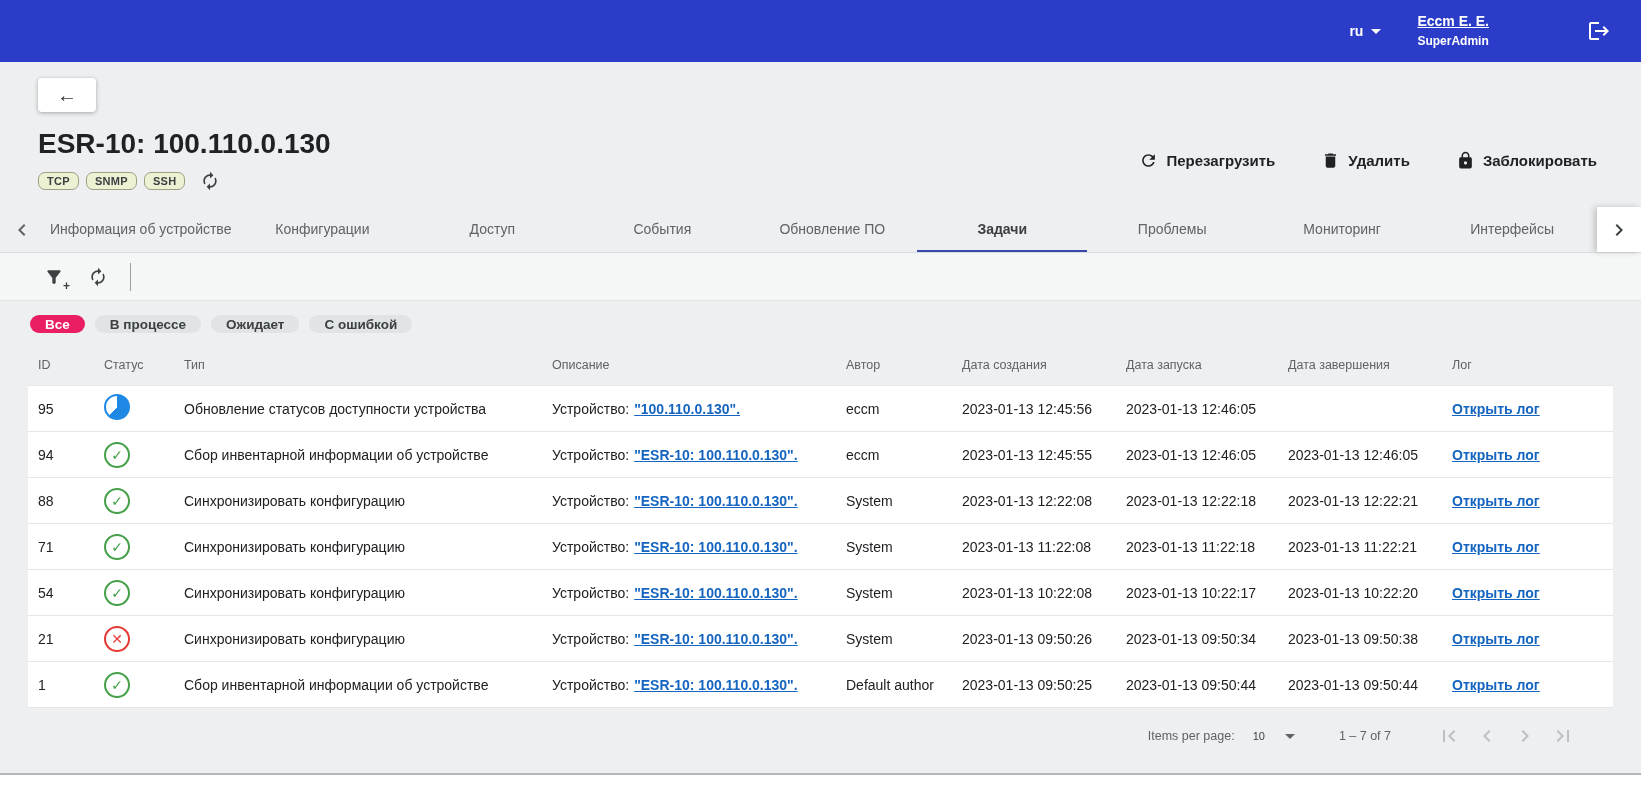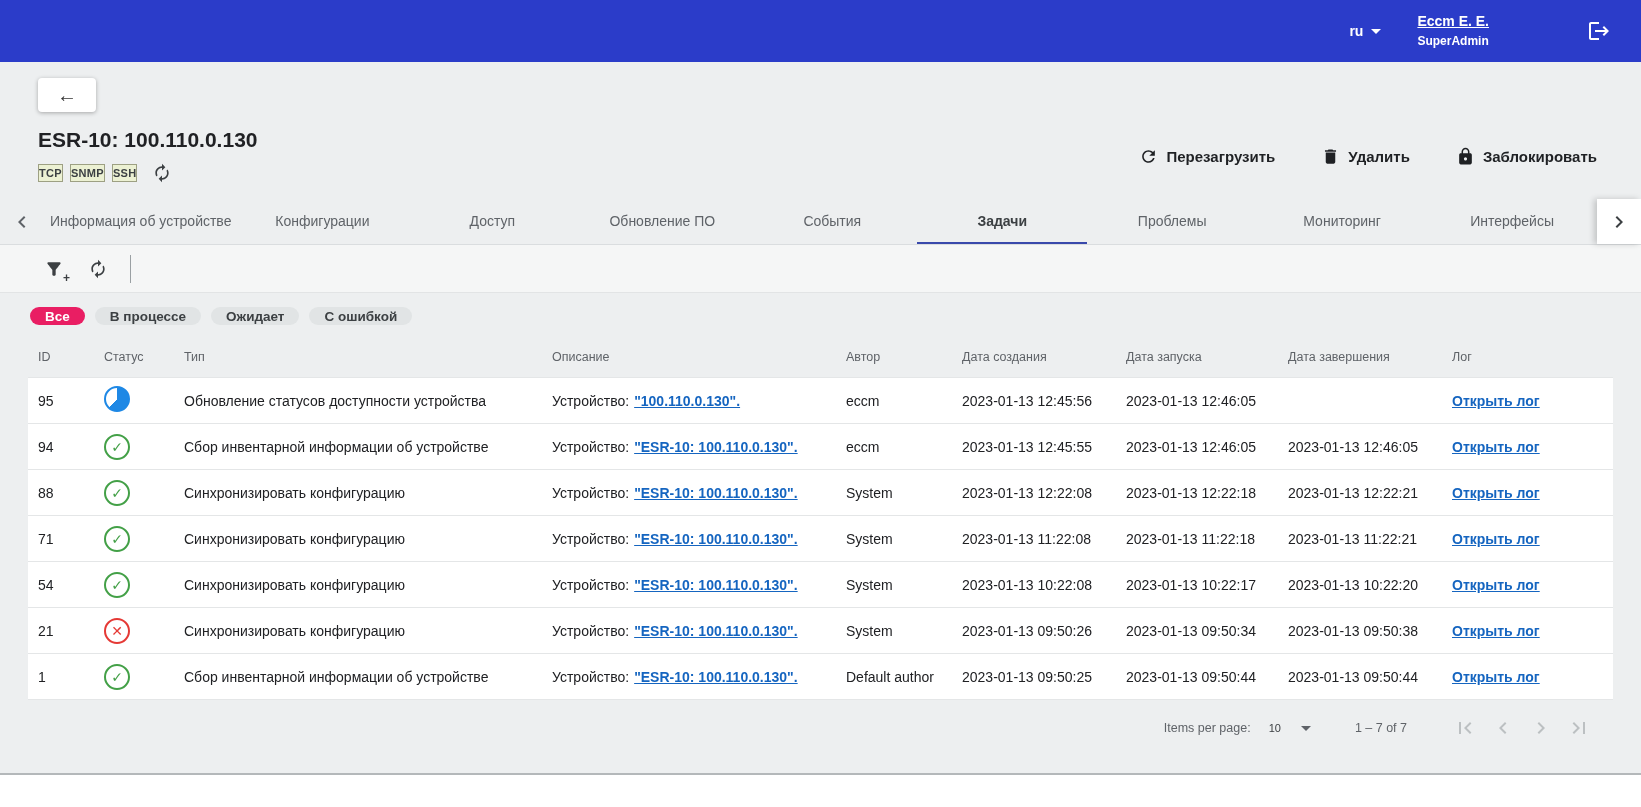--- a/index.html
+++ b/index.html
@@ -17,23 +17,23 @@
   .appbar .icon-btn{color:#fff}
 
   .icon-btn{background:none;border:none;cursor:pointer;display:inline-flex;align-items:center;justify-content:center;color:#3c4043;padding:2px;font-family:inherit}
   svg{display:block}
 
   
   .main{flex:1;background:var(--page_bg,#edeff0);padding-top:16px}
   .back-btn{margin-left:38px;width:58px;height:34px;background:#fff;border:none;border-radius:4px;box-shadow:0 1px 4px rgba(0,0,0,.3);font-size:20px;color:#333;cursor:pointer;font-family:inherit}
 
   .title-row{display:flex;align-items:center;justify-content:space-between;padding:0 44px 0 38px;margin-top:16px}
-  .page-title{font-size:21px;font-weight:700;color:#202124}
+  .page-title{font-size:28px;font-weight:700;color:#202124}
   .tags{display:flex;align-items:center;gap:7px;margin-top:9px}
-  .tag{font-size:11px;font-weight:600;color:#3c4043;background:#ecf1d3;border:1px solid #9da083;border-radius:0;padding:2px 0;letter-spacing:.3px}
+  .tag{font-size:11px;font-weight:600;color:#3c4043;background:#ecf1d3;border:1px solid #9da083;border-radius:7px;padding:2px 8px;letter-spacing:.3px}
   .tags .icon-btn{margin-left:6px}
 
   .actions{display:flex;align-items:center;gap:46px}
   .action-btn{display:flex;align-items:center;gap:8px;background:none;border:none;cursor:pointer;font-size:15px;font-weight:700;color:#1f2124;font-family:inherit}
 
   
   .tabbar{display:flex;align-items:stretch;height:46px;margin-top:14px;border-bottom:1px solid #dadddf}
   .tab-scroll{width:44px;flex:none;background:none;border:none;display:flex;align-items:center;justify-content:center;color:#5f6368;cursor:pointer}
   .tab-scroll.right{background:#fff;box-shadow:-3px 0 6px rgba(0,0,0,.18);color:#3c4043}
   .tabs{flex:1;display:flex}
@@ -61,21 +61,21 @@
   .desc-prefix{margin-right:5px}
 
   .status{width:26px;height:26px;border-radius:50%;display:inline-flex;align-items:center;justify-content:center;font-size:14px;font-weight:700}
   .status[data-status="success"]{border:2.5px solid var(--success,#43a047);color:var(--success,#43a047)}
   .status[data-status="success"]::after{content:"\2713"}
   .status[data-status="error"]{border:2.5px solid var(--error,#e53935);color:var(--error,#e53935)}
   .status[data-status="error"]::after{content:"\2715"}
   .status[data-status="in-progress"]{border:2px solid var(--in_progress,#1e88e5);background:conic-gradient(var(--in_progress,#1e88e5) 0 62%,#fff 62% 100%)}
 
   
-  .pagination{display:flex;align-items:center;justify-content:flex-end;height:52px;color:#5f6368;font-size:12.5px;padding-right:48px;margin-top:2px}
+  .pagination{display:flex;align-items:center;justify-content:flex-end;height:52px;color:#5f6368;font-size:12.5px;padding-right:64px;margin-top:2px}
   .pp-select{display:flex;align-items:center;gap:20px;margin:0 44px 0 18px;font-size:11px;color:#3c4043;cursor:pointer}
   .pp-select .caret{border-top-color:#5f6368}
   .range{margin-right:44px}
   .pager{display:flex;align-items:center;gap:10px}
   .pager .icon-btn{color:#bcc0c2;cursor:default}
 
   
   .bottom-strip{position:absolute;left:0;right:0;bottom:0;height:34px;background:#fff;border-top:2px solid #b4b8ba}
 </style>
 </head>
@@ -158,22 +158,22 @@
       <span>
         <svg width="24" height="24" viewBox="0 0 24 24" fill="currentColor">
             <path d="M15.41 7.41 14 6l-6 6 6 6 1.41-1.41L10.83 12z"></path>
           </svg>
       </span>
     </button>
     <div class="tabs">
       <div class="tab">Информация об устройстве</div>
       <div class="tab">Конфигурации</div>
       <div class="tab">Доступ</div>
+      <div class="tab">События</div>
       <div class="tab">Обновление ПО</div>
-      <div class="tab">События</div>
       <div class="tab active">Задачи</div>
       <div class="tab">Проблемы</div>
       <div class="tab">Мониторинг</div>
       <div class="tab">Интерфейсы</div>
     </div>
     <button class="tab-scroll right">
       <span>
         <svg width="24" height="24" viewBox="0 0 24 24" fill="currentColor">
             <path d="M8.59 16.59 13.17 12 8.59 7.41 10 6l6 6-6 6z"></path>
           </svg>

